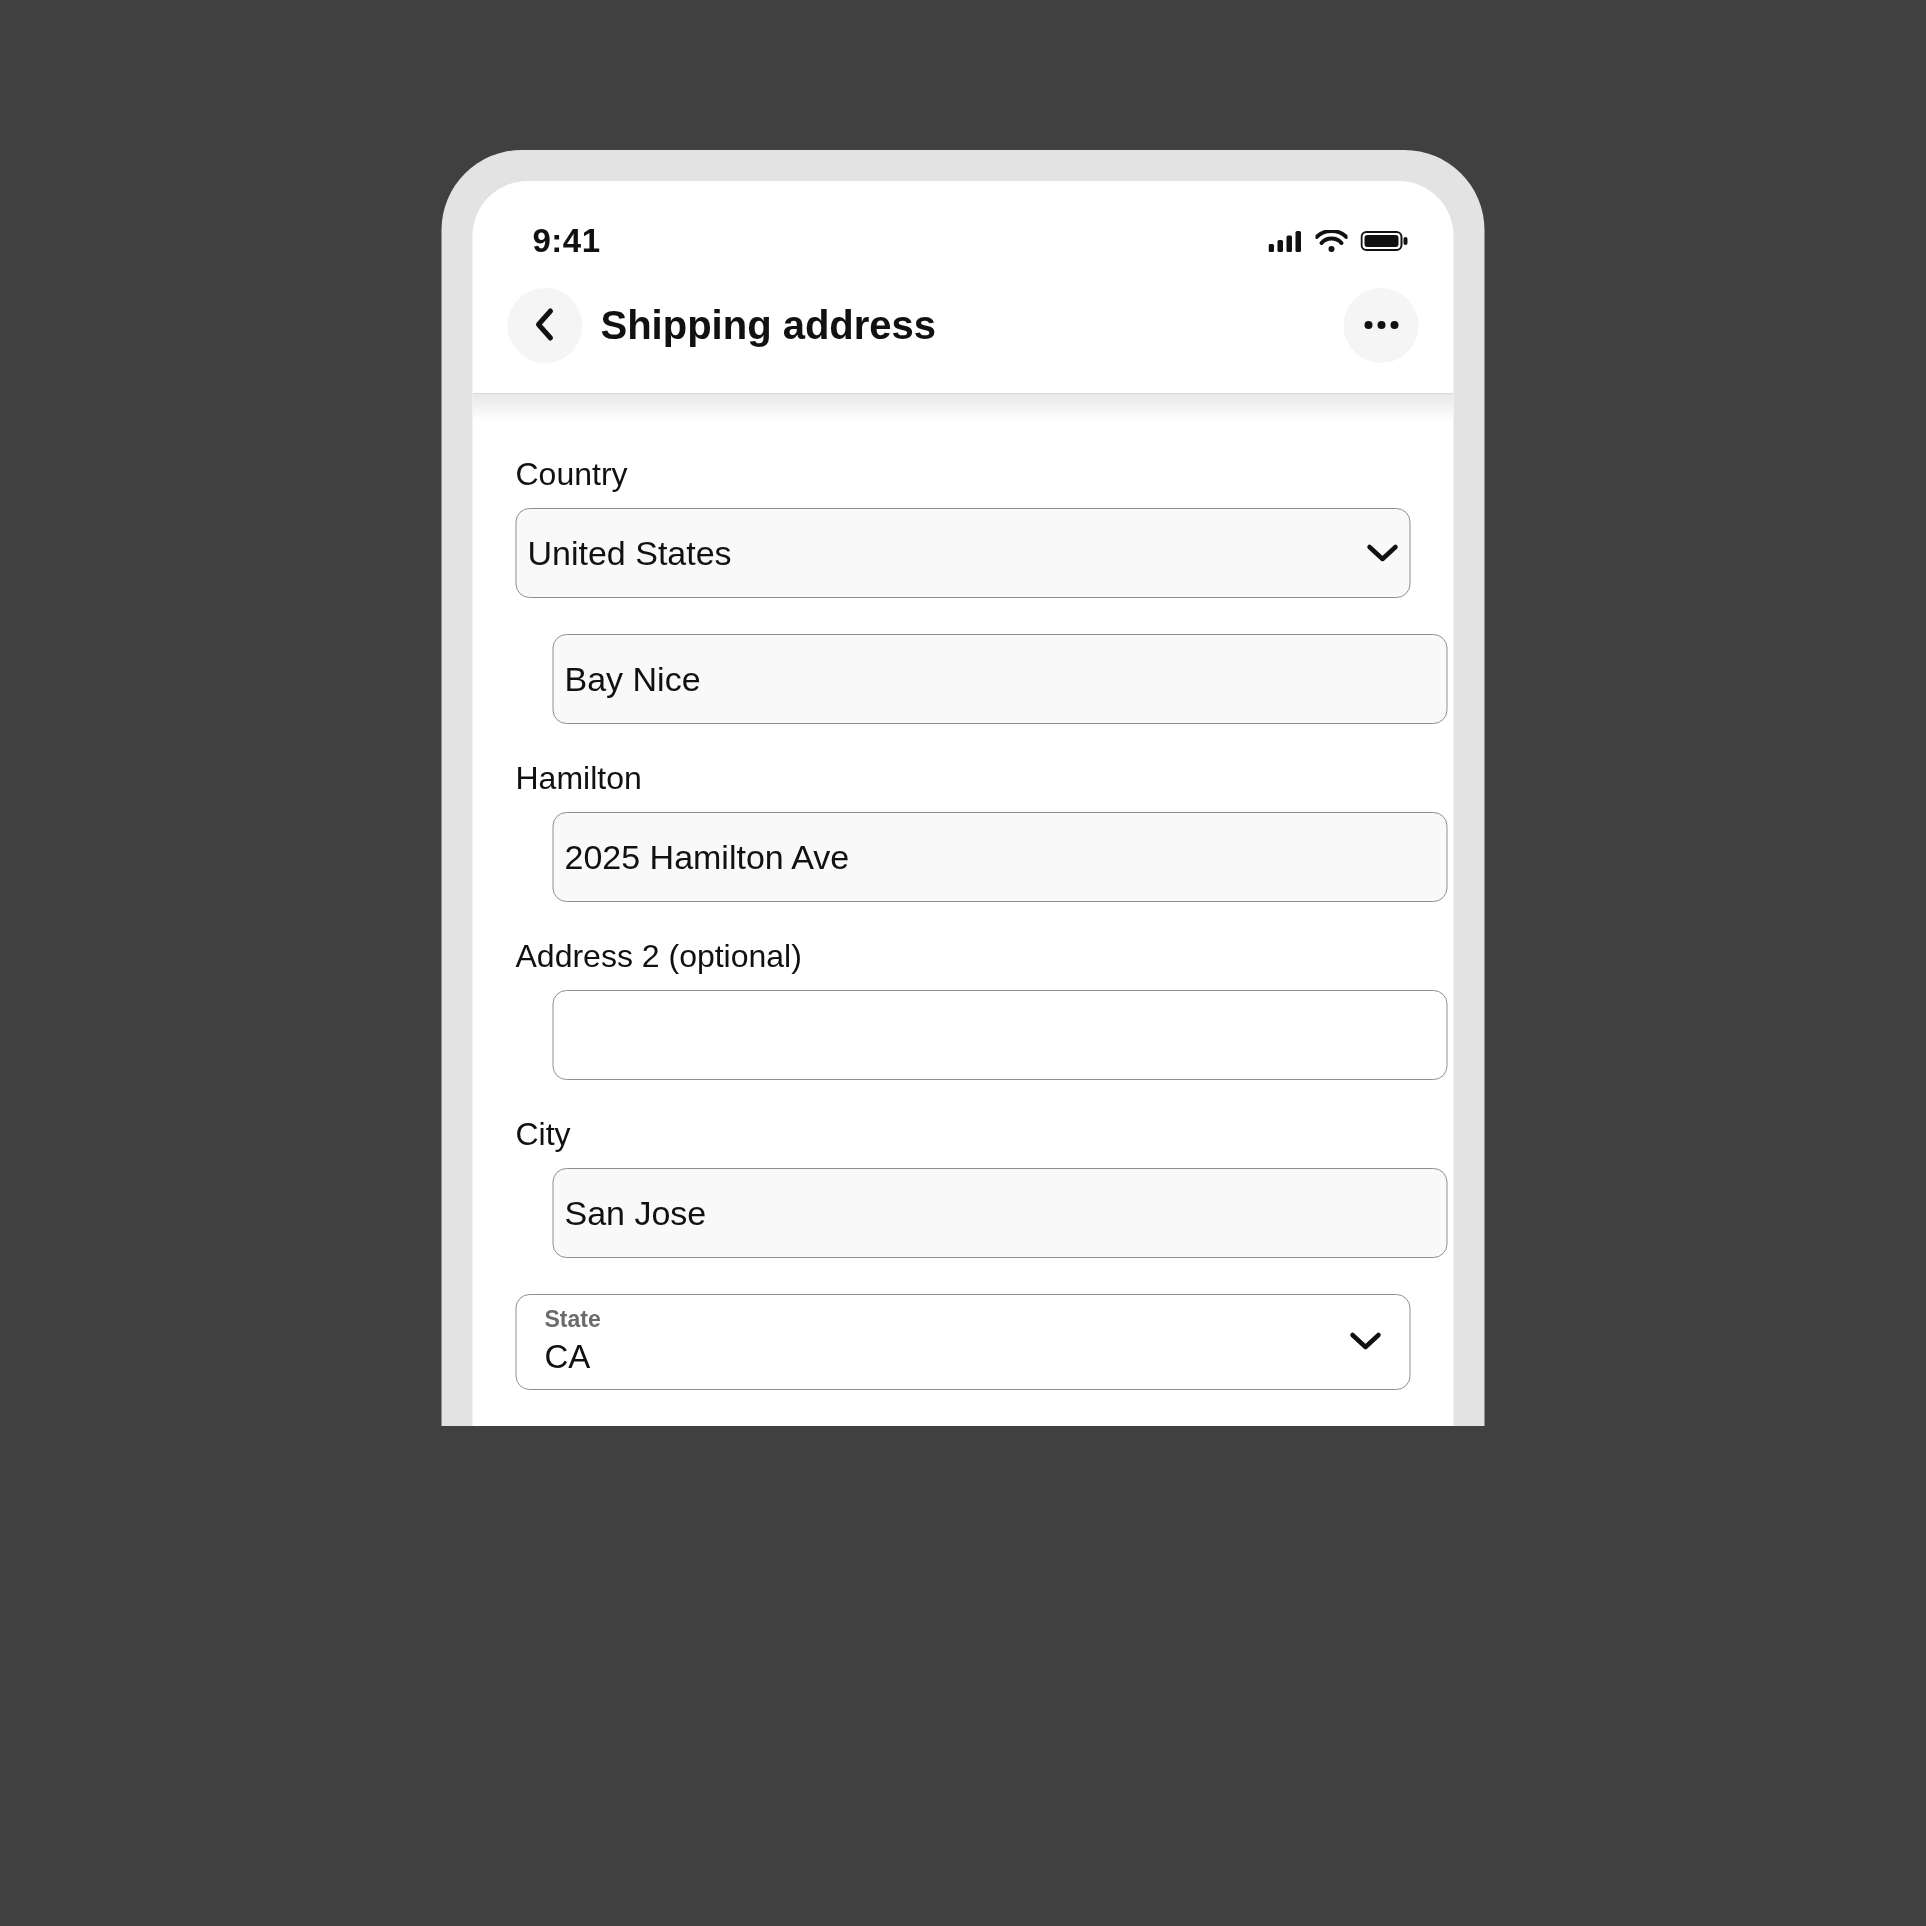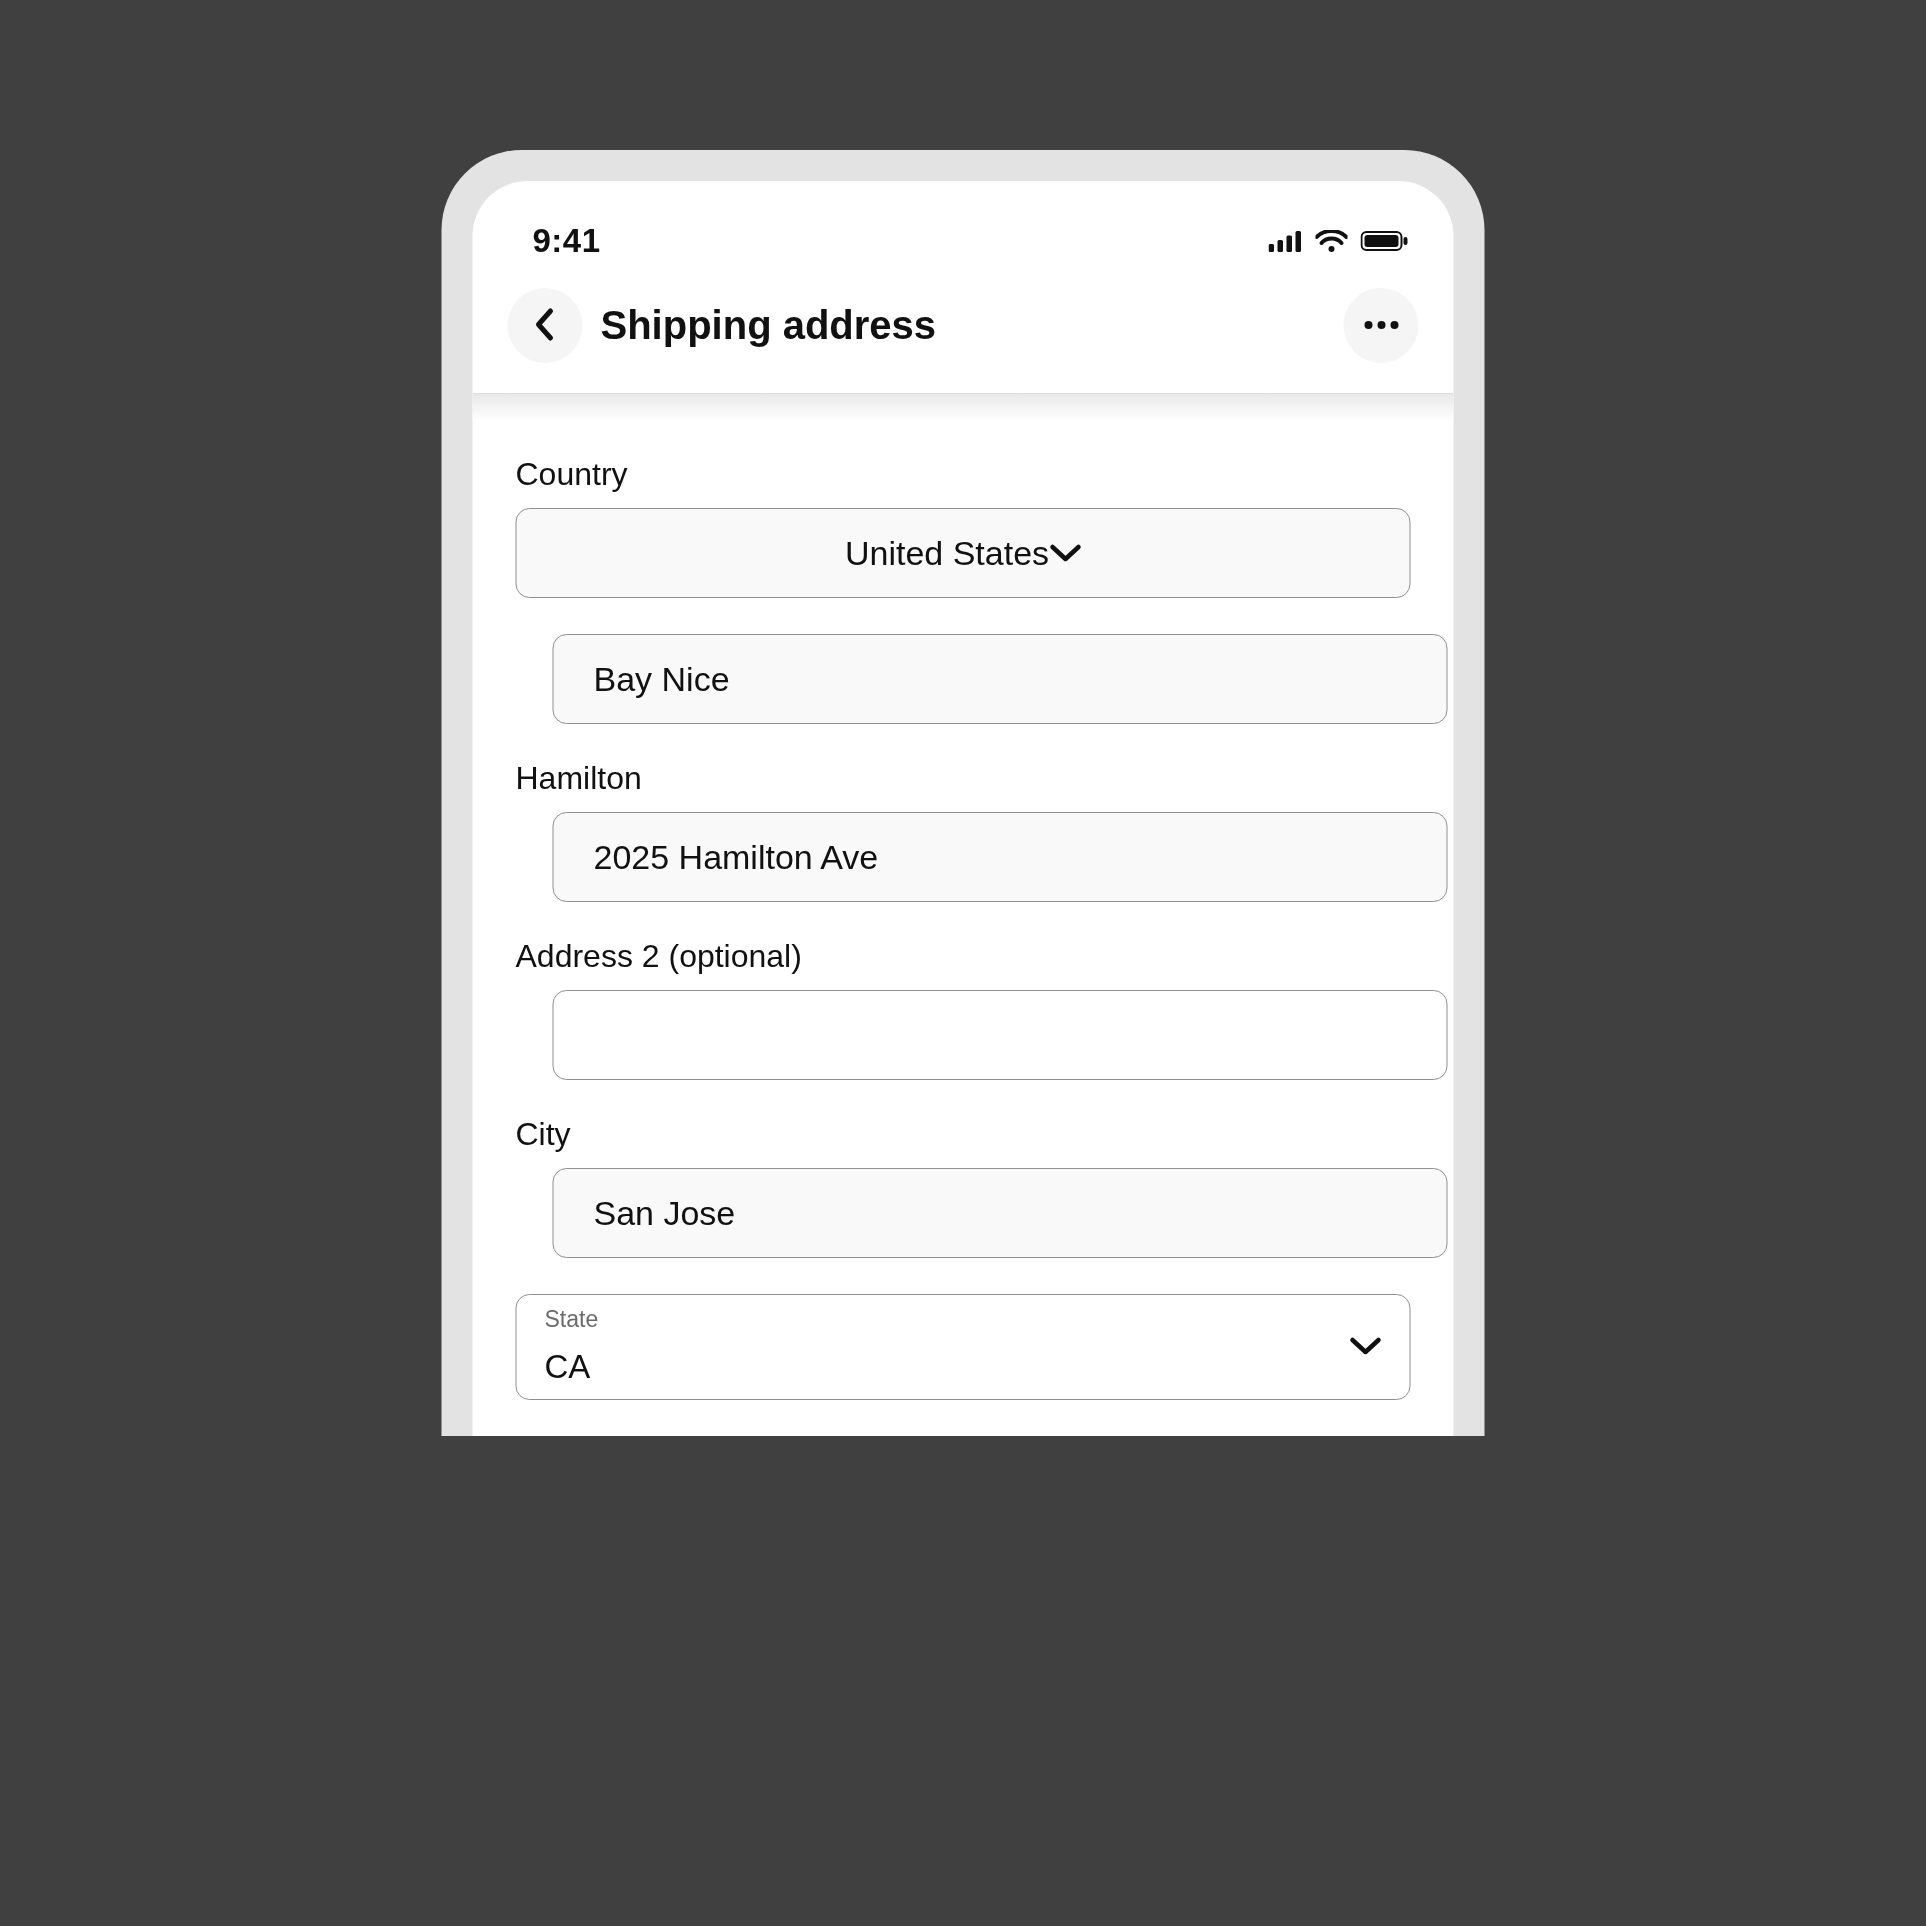--- a/index.html
+++ b/index.html
@@ -107,24 +107,24 @@
     display: block;
   }
   .text-input, .select-box {
     width: 100%;
     height: 90px;
     border: 1.5px solid #8f8f8f;
     border-radius: 14px;
     background: #f9f9f9;
     font-size: 34px;
     color: #111;
-    padding: 0 40px;
-    display: flex;
-    align-items: center;
-    justify-content: center;
+    padding: 0 11px;
+    display: flex;
+    align-items: center;
+    justify-content: space-between;
     font-family: inherit;
   }
   .text-input.empty { background: #fff; }
   input.text-input { outline: none; margin-left: 37px; }
   input.text-input::placeholder { color: #888; }
 
   .select-box .select-value {
     font-size: 34px;
     color: #111;
   }
@@ -137,21 +137,22 @@
     background: #fff;
     padding: 11px 28px 13px 28px;
     display: flex;
     align-items: center;
     justify-content: space-between;
   }
   .float-select .stack { display: flex; flex-direction: column; }
   .float-select .mini-label {
     font-size: 23px;
     color: #6b6b6b;
-    margin-bottom: 15px;
+    margin-bottom: 5px;
+    font-weight: bold;
   }
   .float-select .value {
     font-size: 33px;
     color: #111;
   }
 
   .chev svg { display: block; }
 </style>
 </head>
 <body>

